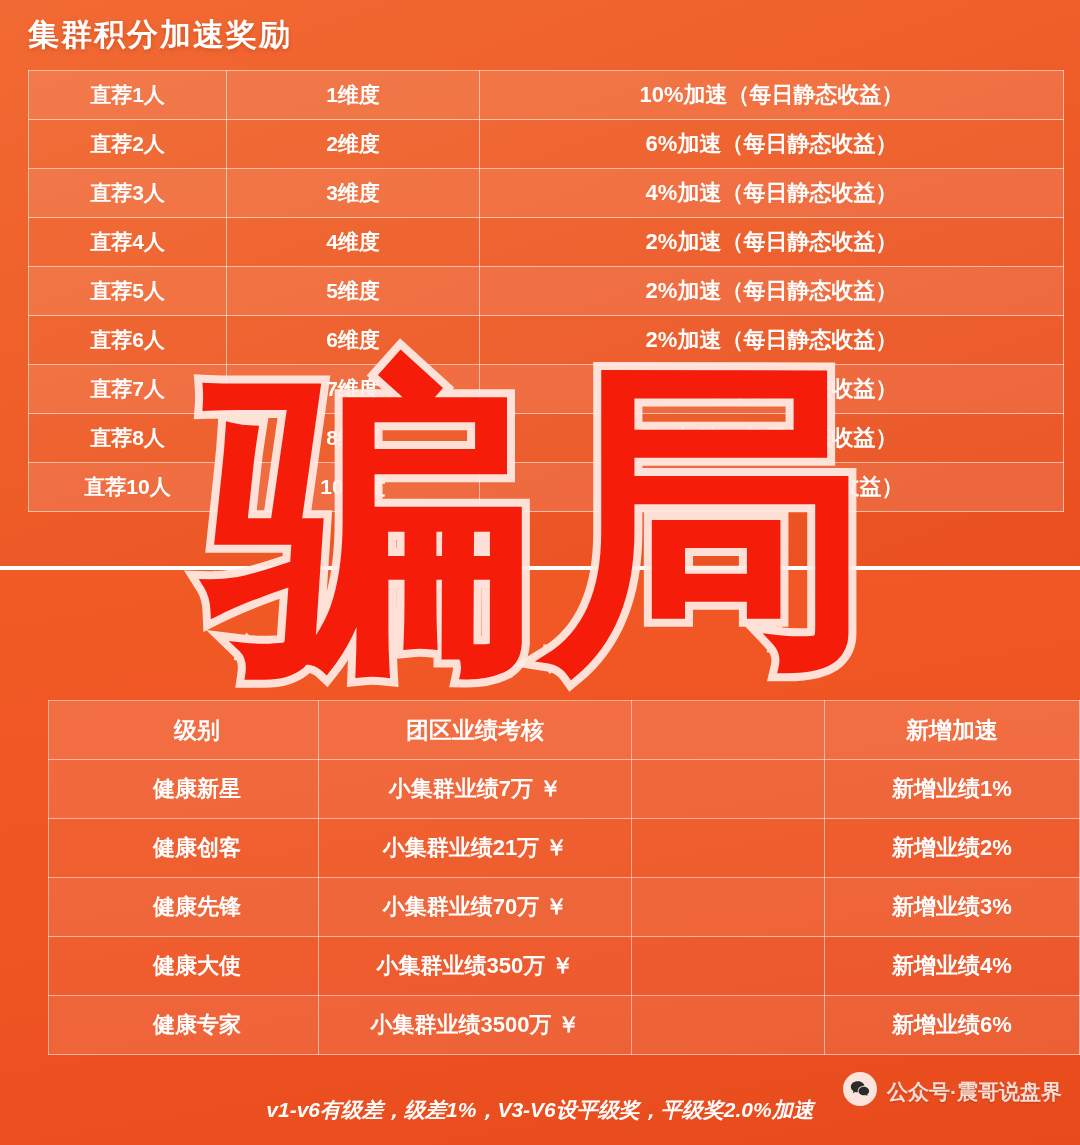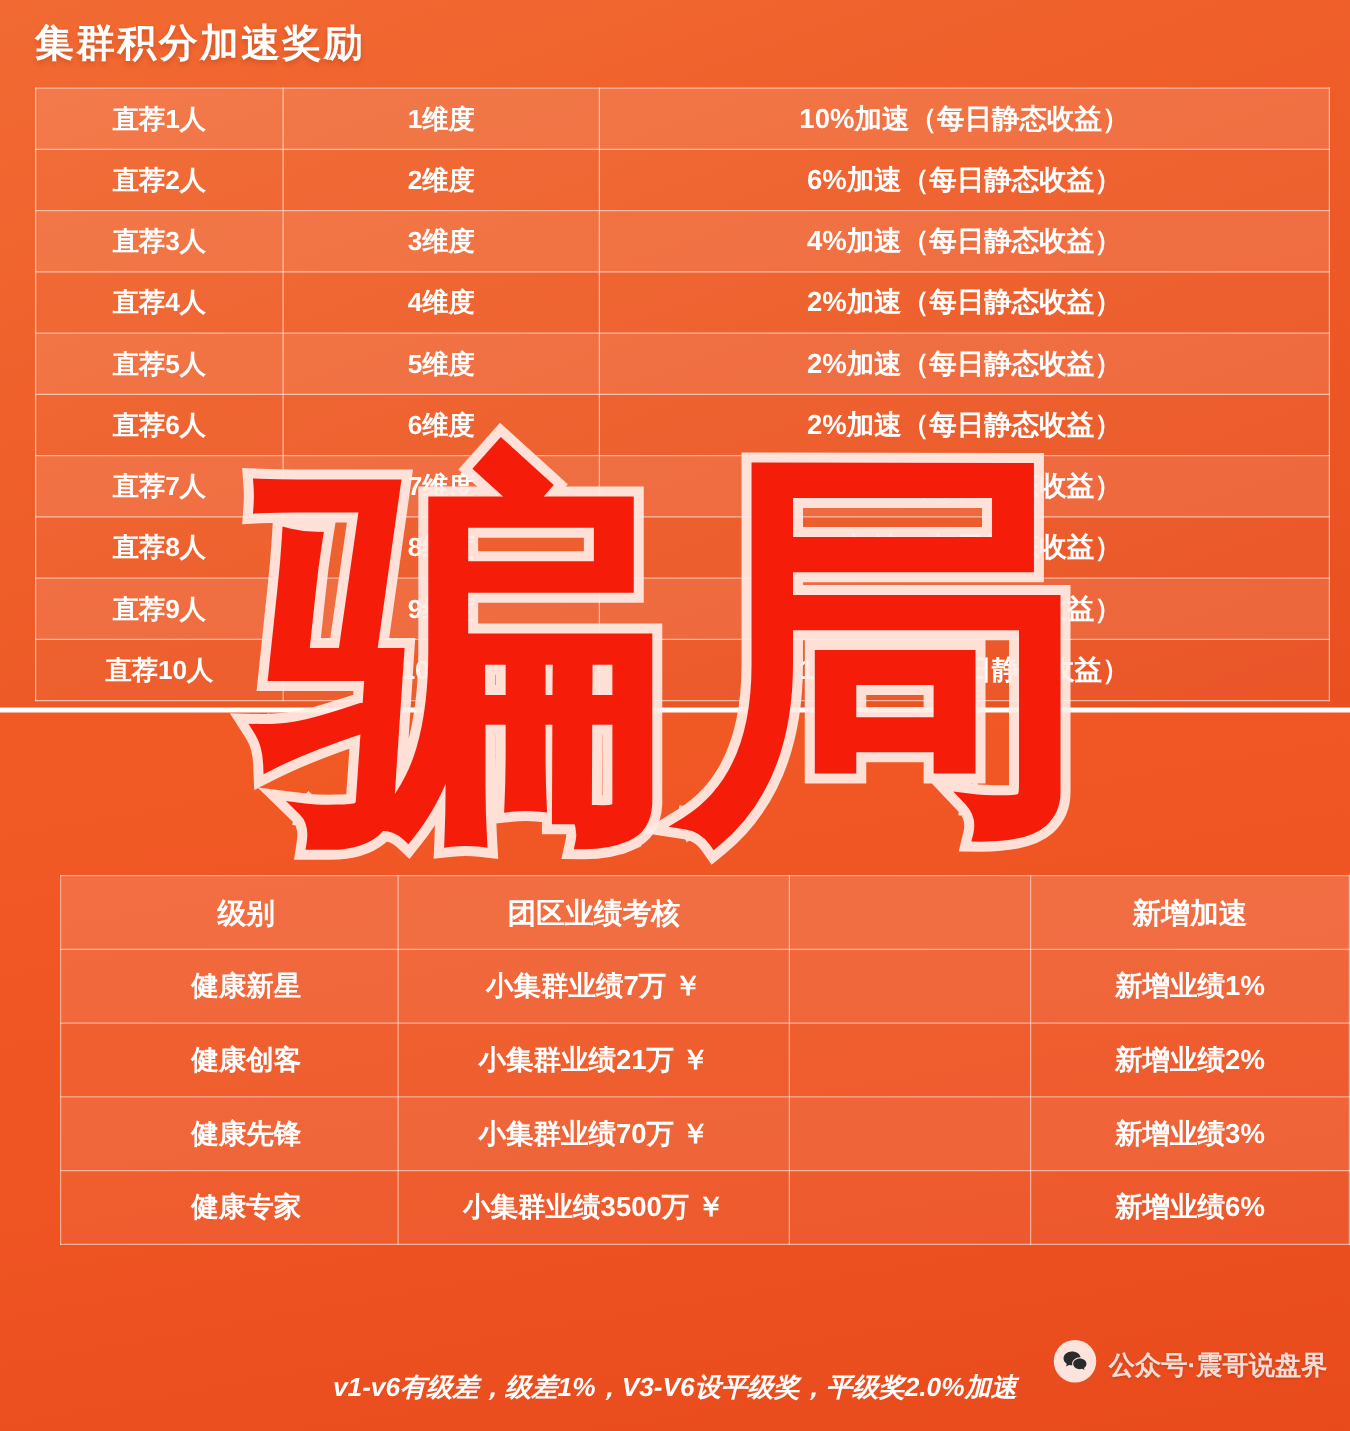--- a/index.html
+++ b/index.html
@@ -212,25 +212,20 @@
         <td class="c1">直荐7人</td>
         <td class="c2">7维度</td>
         <td class="c3">2%加速（每日静态收益）</td>
       </tr>
       <tr>
         <td class="c1">直荐8人</td>
         <td class="c2">8维度</td>
         <td class="c3">4%加速（每日静态收益）</td>
       </tr>
       <tr>
-        <td class="c1">直荐9人</td>
-        <td class="c2">9维度</td>
-        <td class="c3">6%加速（每日静态收益）</td>
-      </tr>
-      <tr>
         <td class="c1">直荐10人</td>
         <td class="c2">10维度</td>
         <td class="c3">10%加速（每日静态收益）</td>
       </tr>
     </tbody>
   </table>
 
   <div class="divider"></div>
 
   <div class="panel-bottom">
@@ -255,20 +250,26 @@
         <td class="r1">健康创客</td>
         <td class="r2">小集群业绩21万 ￥</td>
         <td class="r3"></td>
         <td class="r4">新增业绩2%</td>
       </tr>
       <tr>
         <td class="r1">健康先锋</td>
         <td class="r2">小集群业绩70万 ￥</td>
         <td class="r3"></td>
         <td class="r4">新增业绩3%</td>
+      </tr>
+      <tr>
+        <td class="r1">健康大使</td>
+        <td class="r2">小集群业绩350万 ￥</td>
+        <td class="r3"></td>
+        <td class="r4">新增业绩4%</td>
       </tr>
       <tr>
         <td class="r1">健康专家</td>
         <td class="r2">小集群业绩3500万 ￥</td>
         <td class="r3"></td>
         <td class="r4">新增业绩6%</td>
       </tr>
     </tbody>
   </table>
 

